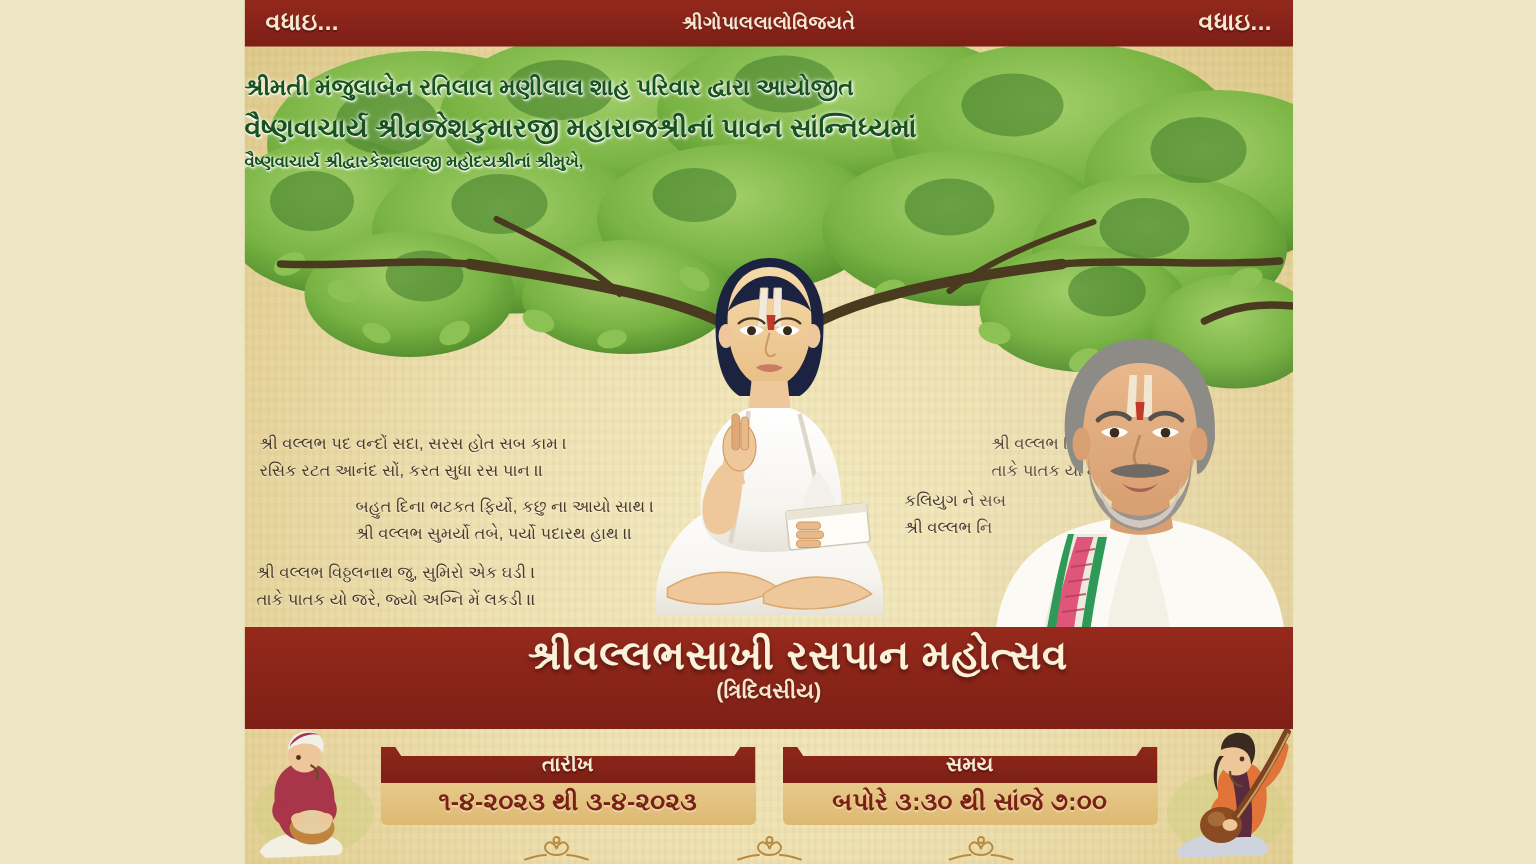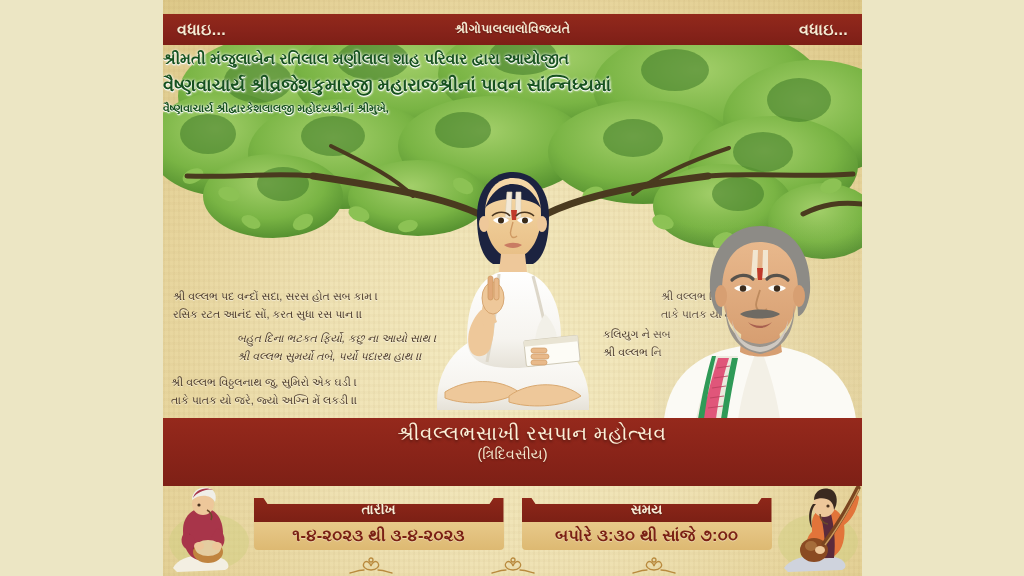--- a/index.html
+++ b/index.html
@@ -30,21 +30,21 @@
       repeating-linear-gradient(90deg, rgba(160,130,70,.05) 0 2px, rgba(255,255,255,0) 2px 5px),
       repeating-linear-gradient(0deg, rgba(160,130,70,.04) 0 3px, rgba(255,255,255,0) 3px 7px);
     pointer-events:none;z-index:2;
   }
 
   
   .top-band{
     position:absolute;left:0;top:0;width:100%;height:31px;
     background:linear-gradient(180deg,#92291b 0%,#87231a 55%,#7d1f16 100%);
     display:flex;align-items:center;justify-content:space-between;
-    padding:0 14px;box-sizing:border-box;z-index:25;margin-top:14px;
+    padding:0 14px;box-sizing:border-box;z-index:25;
   }
   .top-band span{color:#f6ead2;font-weight:bold;letter-spacing:.3px;}
   .band-left,.band-right{font-size:16px;text-shadow:0 1px 1px rgba(0,0,0,.35);}
   .band-center{font-size:12.5px;font-weight:bold;text-shadow:0 1px 1px rgba(0,0,0,.3);}
 
   
   .canopy{position:absolute;left:0;top:26px;width:100%;height:265px;z-index:4;}
 
   
   .invite{
@@ -60,48 +60,48 @@
   .inv2{font-size:18px;}
   .inv3{font-size:11px;}
 
   
   .verse{
     position:absolute;z-index:12;color:#4a392a;
     font-size:11px;line-height:1.62;white-space:nowrap;
     text-shadow:0 1px 1px rgba(255,255,255,.65);
   }
   .v-l1{left:10px;top:288px;}
-  .v-l2{left:74px;top:330px;font-style:italic;}
+  .v-l2{left:74px;top:330px;}
   .v-l3{left:8px;top:374px;}
   .v-r1{left:498px;top:288px;}
   .v-r2{left:440px;top:326px;}
 
   
   .saint{position:absolute;left:50%;transform:translateX(-50%);top:152px;z-index:18;}
 
   
   .portrait{
     position:absolute;right:-2px;top:216px;width:210px;height:203px;z-index:20;
     overflow:hidden;
   }
 
   
   .title-band{
     position:absolute;left:0;top:418px;width:100%;height:68px;z-index:26;
     background:linear-gradient(180deg,#95291c 0%,#8a2419 50%,#7e2016 100%);
     text-align:center;
   }
   .title-main{
-    color:#fbf0d8;font-size:20px;font-weight:normal;letter-spacing:.5px;
+    color:#fbf0d8;font-size:27px;font-weight:bold;letter-spacing:.5px;
     margin-top:5px;line-height:1.05;
     text-shadow:0 2px 3px rgba(0,0,0,.4);
     padding-left:39px;
   }
   .title-sub{
-    color:#f5e7cd;font-size:14.5px;font-weight:normal;margin-top:2px;
+    color:#f5e7cd;font-size:14.5px;font-weight:bold;margin-top:2px;
     text-shadow:0 1px 2px rgba(0,0,0,.35);
   }
 
   
   .info-row{
     position:absolute;left:0;top:498px;width:100%;z-index:27;
     display:flex;justify-content:center;gap:18px;
   }
   .info-box{width:250px;}
   .info-head{

